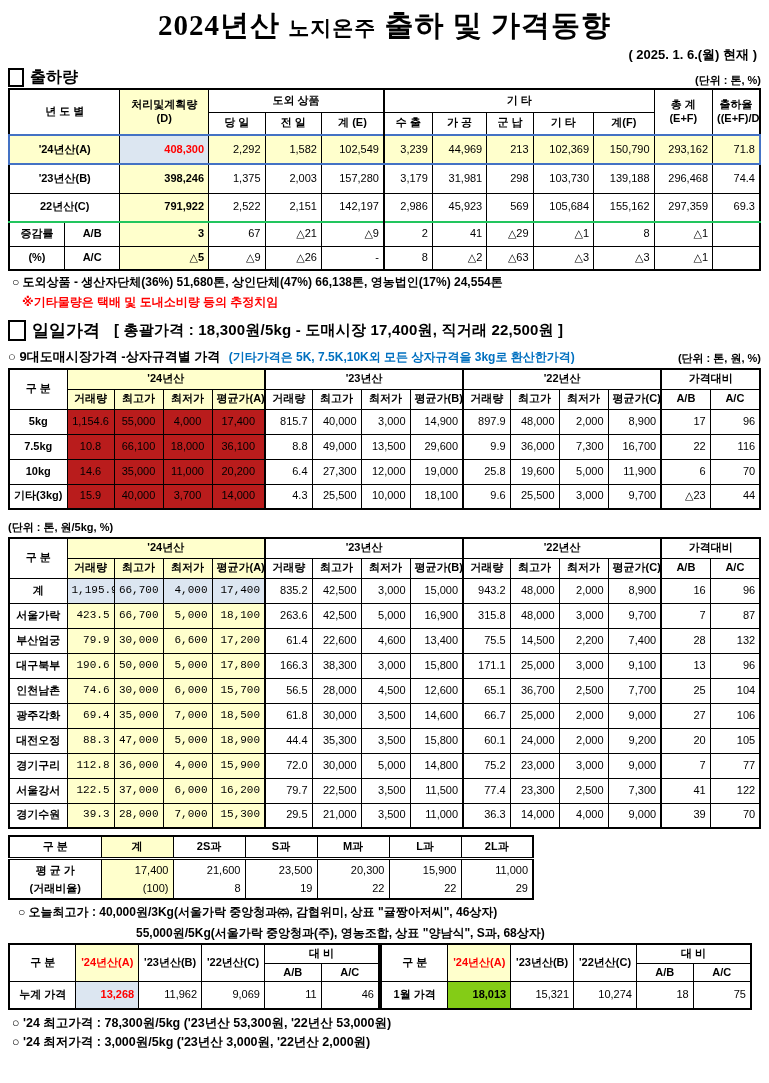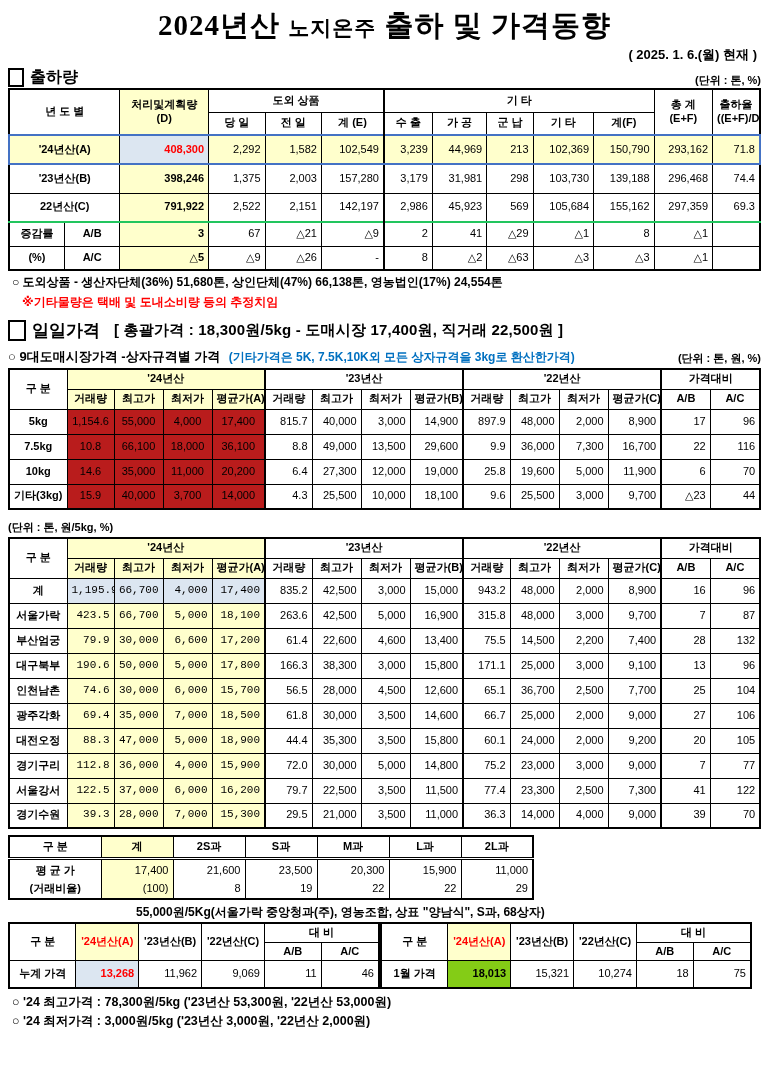--- a/index.html
+++ b/index.html
@@ -637,20 +637,21 @@
           <span class="two">22</span>
         </td>
         <td>
           <span class="two">11,000</span>
           <span class="two">29</span>
         </td>
       </tr>
     </tbody>
   </table>
 
+  <div class="todaynote">○ 오늘최고가 : 40,000원/3Kg(서울가락 중앙청과㈜, 감협위미, 상표 "귤짱아저씨", 46상자)</div>
   <div class="todaynote indent">55,000원/5Kg(서울가락 중앙청과(주), 영농조합, 상표 "양남식", S과, 68상자)</div>
 
 
   <div class="t5wrap">
     <table id="t5a" class="t5">
       <colgroup>
         <col style="width:66px">
           <col style="width:62px">
           <col style="width:62px">
           <col style="width:62px">

